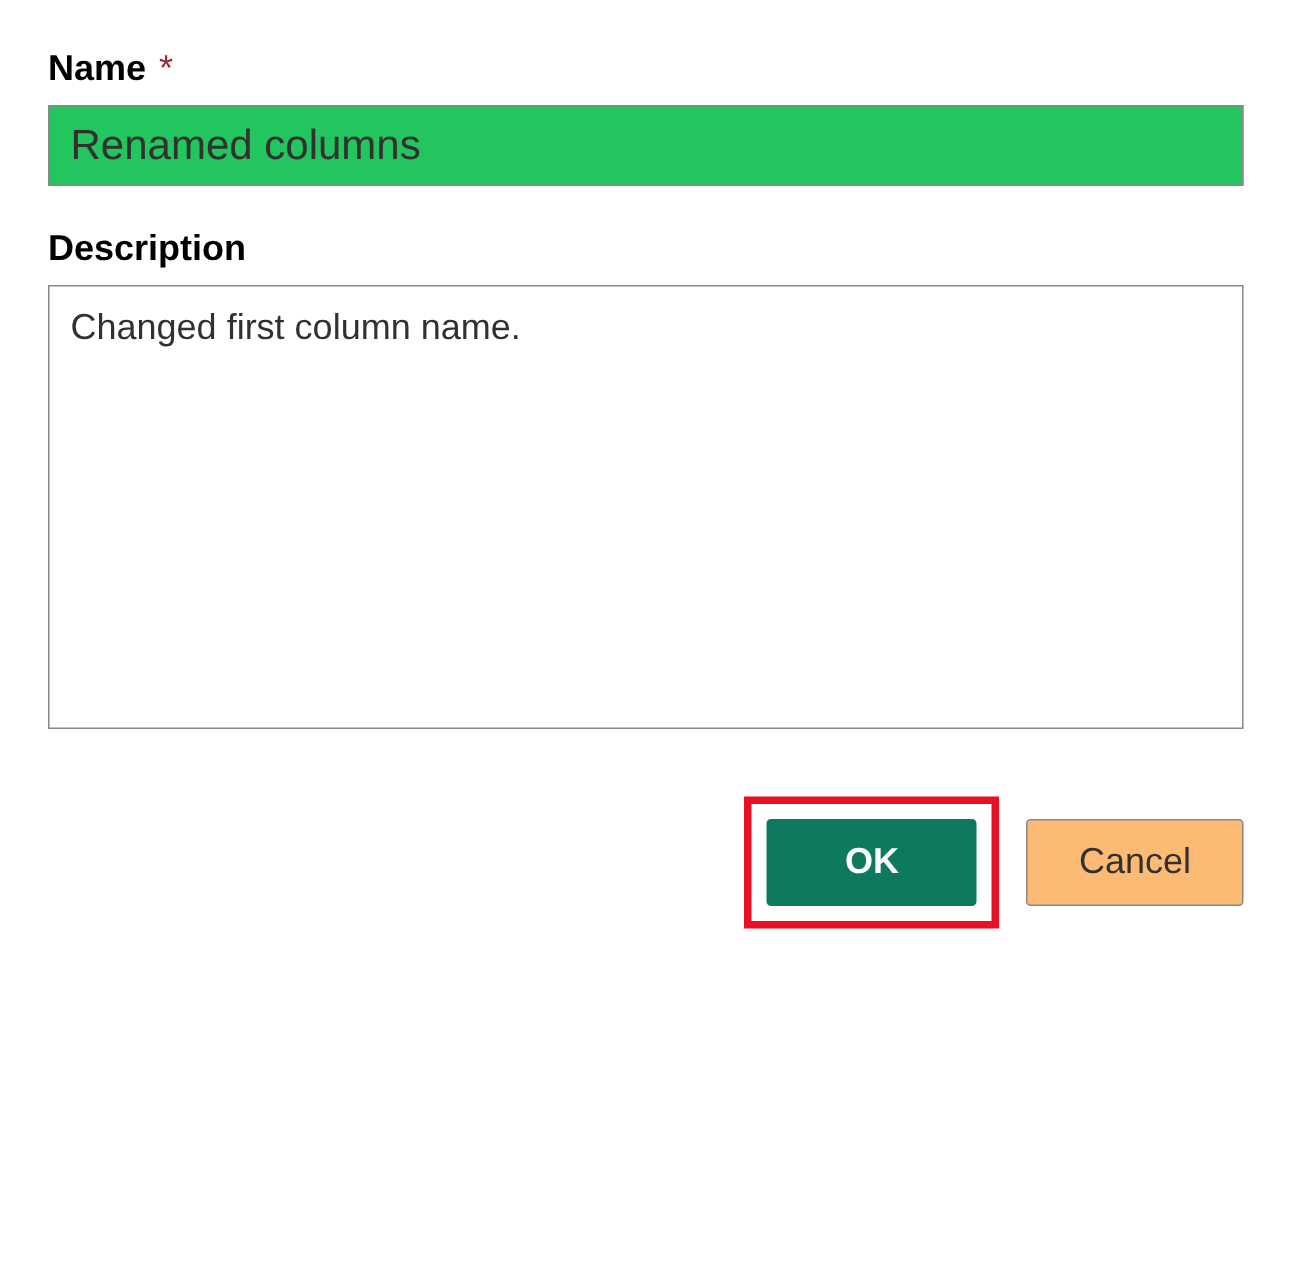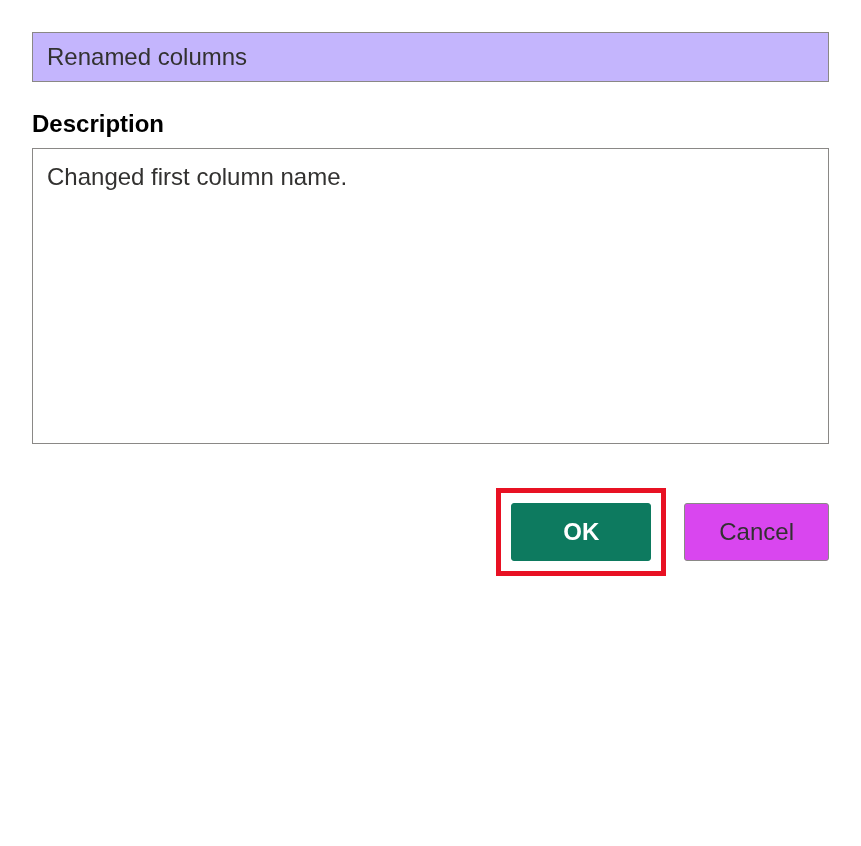--- a/index.html
+++ b/index.html
@@ -22,25 +22,25 @@
     .label {
       display: block;
       font-size: 24px;
       font-weight: 600;
       margin-bottom: 10px;
       color: #000;
     }
     .required { color: #a4262c; font-weight: 400; margin-left: 2px; }
     .text-input {
       width: 100%;
-      font-size: 24px;
+      font-size: 28px;
       font-family: inherit;
       padding: 10px 14px;
       border: 1px solid #8a8886;
-      background: #c4b5fd;
+      background: #22c55e;
       color: #323130;
       outline: none;
     }
     .textarea-input {
       width: 100%;
       font-size: 24px;
       font-family: inherit;
       padding: 12px 14px;
       border: 1px solid #8a8886;
       background: #fff;
@@ -65,38 +65,42 @@
       cursor: pointer;
       border-radius: 3px;
       min-width: 140px;
     }
     .btn-primary {
       background: #0d7a5f;
       color: #ffffff;
       border: 1px solid #0d7a5f;
     }
     .btn-secondary {
-      background: #d946ef;
+      background: #fdba74;
       color: #323130;
       border: 1px solid #8a8886;
       font-weight: 400;
     }
     .highlight-frame {
       border: 5px solid #e81123;
       padding: 10px;
       display: inline-flex;
     }
   </style>
 </head>
 <body>
 
 <div class="dialog">
 
 
   <div class="field-group">
+    <label class="label">
+      <span>Name</span>
+      <span class="required">*</span>
+    </label>
     <input type="text" class="text-input" value="Renamed columns" style="">
   </div>
 
   <div class="field-group">
     <label class="label">Description</label>
     <textarea class="textarea-input" style="">Changed first column name.</textarea>
   </div>
 
   <div class="button-row">
     <span class="highlight-frame">

